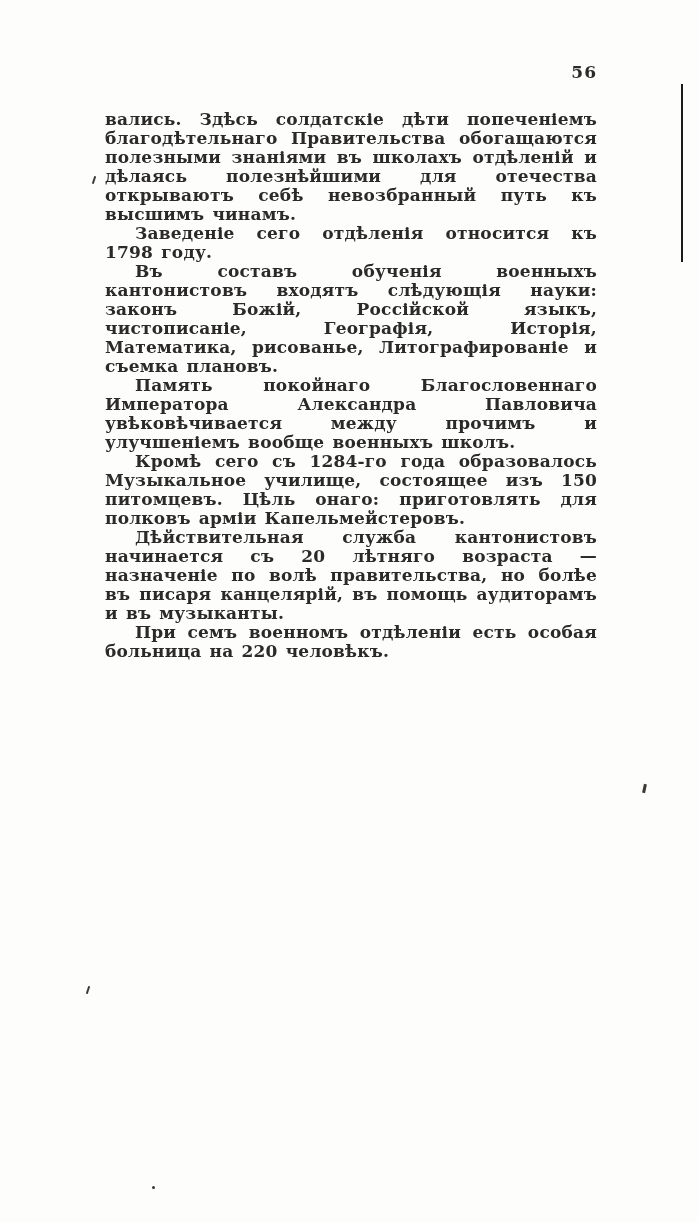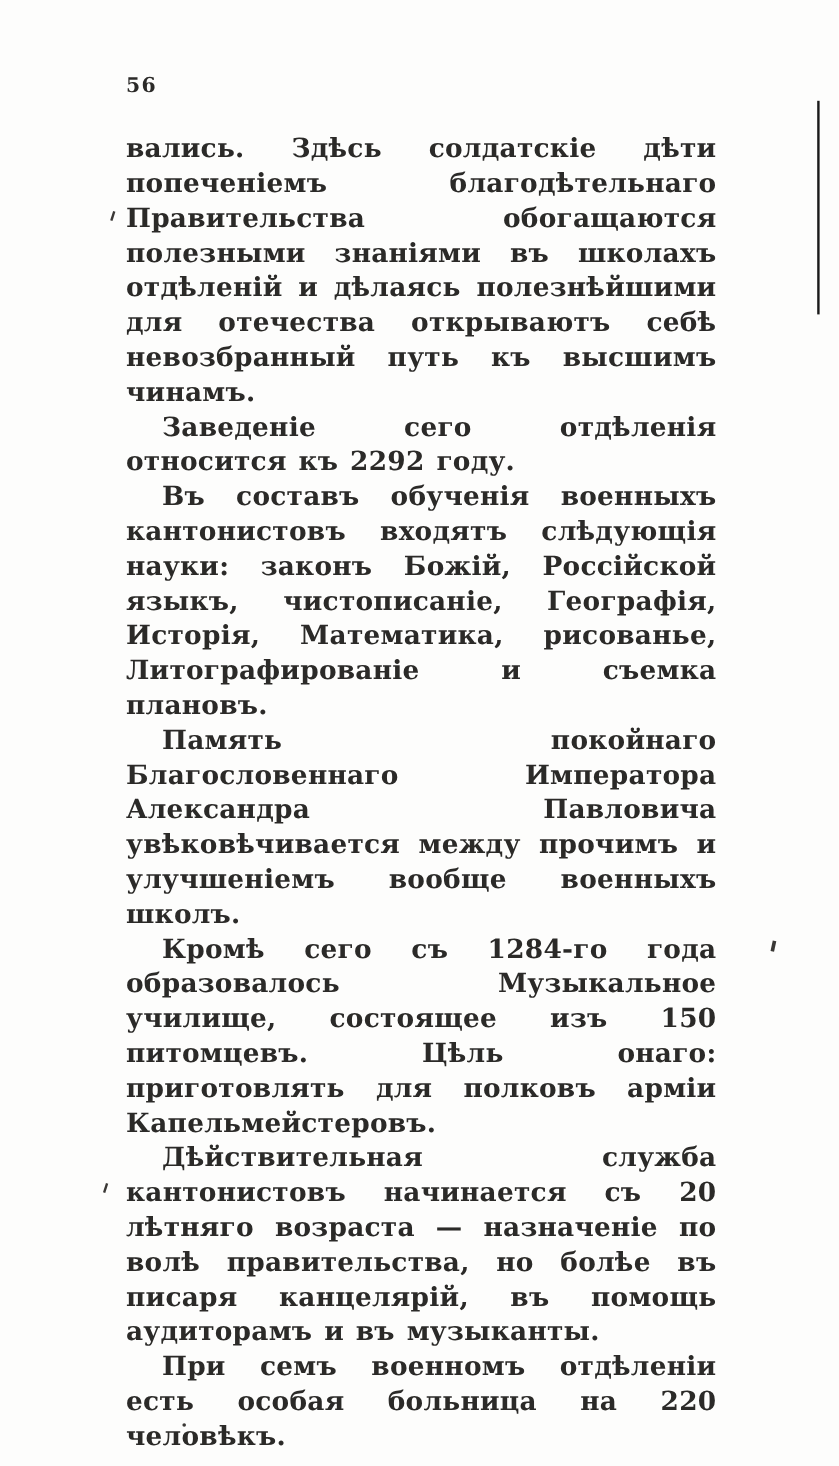--- a/index.html
+++ b/index.html
@@ -14,34 +14,34 @@
     background: #fdfdfc;
     overflow: hidden;
     font-family: "DejaVu Serif", "Liberation Serif", serif;
     color: #262523;
   }
   .page-number {
     position: absolute;
     top: 62px;
     left: 105px;
     width: 492px;
-    text-align: left;
+    text-align: right;
     font-size: 17px;
     font-weight: bold;
     letter-spacing: 1px;
     color: #2b2a28;
   }
   .text-block {
     position: absolute;
     top: 110px;
     left: 105px;
     width: 492px;
-    font-size: 22px;
+    font-size: 17px;
     font-weight: bold;
-    line-height: 29px;
+    line-height: 19px;
     text-align: justify;
     letter-spacing: 0.2px;
     word-spacing: 2px;
     color: #2b2a28;
   }
   .para {
     margin: 0;
     text-indent: 30px;
   }
   .para.no-indent {
@@ -69,21 +69,21 @@
   .mark.dot-bottom { left: 152px; top: 1186px; width: 3px; height: 3px; border-radius: 50%; }
 </style>
 </head>
 <body>
 
 <div class="page">
   <div class="page-number">56</div>
 
   <div class="text-block" id="paragraphs">
       <p class="para no-indent"><span>вались. Здѣсь солдатскіе дѣти попеченіемъ благодѣтельнаго Правительства обогащаются полезными знаніями въ школахъ отдѣленій и дѣлаясь полезнѣйшими для отечества открываютъ себѣ невозбранный путь къ высшимъ чинамъ.</span></p>
-      <p class="para"><span>Заведеніе сего отдѣленія относится къ 2292 году.</span></p>
+      <p class="para"><span>Заведеніе сего отдѣленія относится къ 1798 году.</span></p>
       <p class="para"><span>Въ составъ обученія военныхъ кантонистовъ входятъ слѣдующія науки: законъ Божій, Россійской языкъ, чистописаніе, Географія, Исторія, Математика, рисованье, Литографированіе и съемка плановъ.</span></p>
       <p class="para"><span>Память покойнаго Благословеннаго Императора Александра Павловича увѣковѣчивается между прочимъ и улучшеніемъ вообще военныхъ школъ.</span></p>
       <p class="para"><span>Кромѣ сего съ 1284-го года образовалось Музыкальное училище, состоящее изъ 150 питомцевъ. Цѣль онаго: приготовлять для полковъ арміи Капельмейстеровъ.</span></p>
       <p class="para"><span>Дѣйствительная служба кантонистовъ начинается съ 20 лѣтняго возраста — назначеніе по волѣ правительства, но болѣе въ писаря канцелярій, въ помощь аудиторамъ и въ музыканты.</span></p>
       <p class="para"><span>При семъ военномъ отдѣленіи есть особая больница на 220 человѣкъ.</span></p>
     </div>
 
   <div class="edge-line"></div>
   <div class="mark tick-1"></div>
   <div class="mark tick-2"></div>

